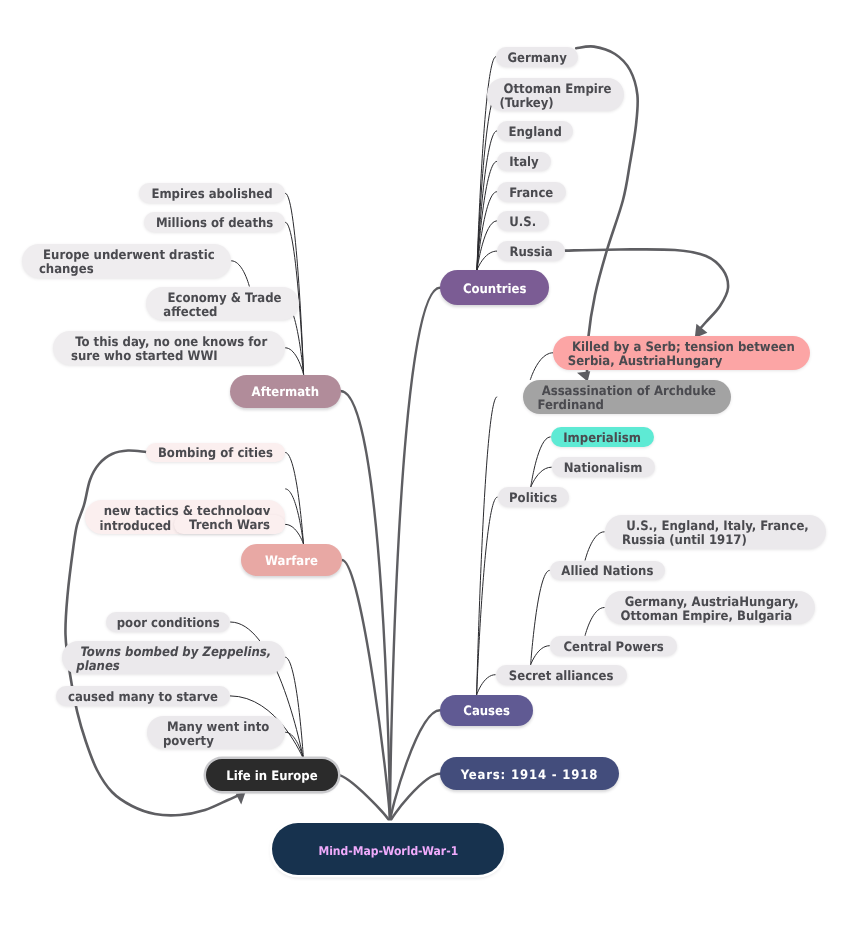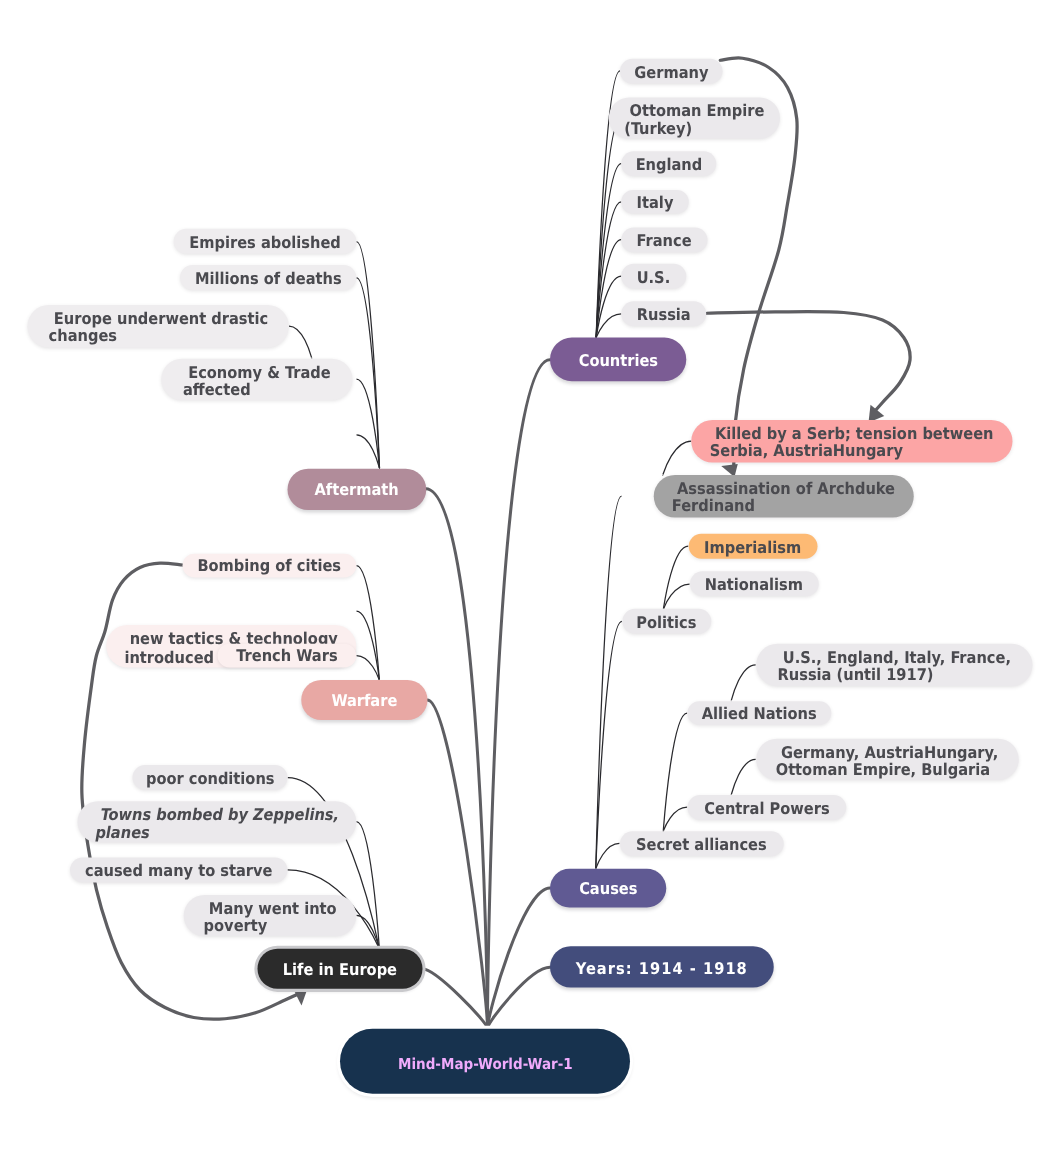--- a/index.html
+++ b/index.html
@@ -67,23 +67,27 @@
 <div class="node leaf" style="left:138.9px;top:183.4px;width:146.3px;height:19.8px;background:#efedef;">
       <span class="txt">Empires abolished</span>
     </div>
 <div class="node leaf" style="left:144.1px;top:212.4px;width:141.1px;height:19.8px;background:#efedef;">
       <span class="txt">Millions of deaths</span>
     </div>
 <div class="node leaf multi" style="left:22.3px;top:244.0px;width:208.9px;height:33.5px;background:#efedef;">
       <span class="txt">Europe underwent drastic
 changes</span>
     </div>
-<div class="node leaf multi" style="left:129px;top:286.5px;width:152.9px;height:33.5px;background:#efedef;justify-content:center;">
+<div class="node leaf multi" style="left:146px;top:286.5px;width:152.9px;height:33.5px;background:#efedef;justify-content:center;">
       <span class="txt">Economy &amp; Trade
 affected</span>
+    </div>
+<div class="node leaf multi" style="left:53.0px;top:331.0px;width:232.2px;height:33.5px;background:#efedef;">
+      <span class="txt">To this day, no one knows for
+sure who started WWI</span>
     </div>
 <div class="node leaf" style="left:145.6px;top:442.6px;width:139.6px;height:19.8px;background:#fbefef;">
       <span class="txt">Bombing of cities</span>
     </div>
 <div class="node leaf multi" style="left:84.7px;top:472.2px;width:200.5px;height:33.5px;background:#fbefef;margin-top:28px;">
       <span class="txt">new tactics &amp; technology
 introduced</span>
     </div>
 <div class="node leaf" style="left:174.0px;top:514.5px;width:111.2px;height:19.8px;background:#fbefef;">
       <span class="txt">Trench Wars</span>
@@ -125,21 +129,21 @@
       <span class="txt">Russia</span>
     </div>
 <div class="node leaf multi" style="left:553.0px;top:336.0px;width:256.6px;height:33.5px;background:#fca5a5;">
       <span class="txt">Killed by a Serb; tension between
 Serbia, AustriaHungary</span>
     </div>
 <div class="node leaf multi" style="left:523px;top:380.0px;width:207.5px;height:33.5px;background:#a3a3a3;">
       <span class="txt">Assassination of Archduke
 Ferdinand</span>
     </div>
-<div class="node leaf" style="left:550.6px;top:427.0px;width:103.0px;height:19.8px;background:#fdba74;">
+<div class="node leaf" style="left:550.6px;top:427.0px;width:103.0px;height:19.8px;background:#5eead4;">
       <span class="txt">Imperialism</span>
     </div>
 <div class="node leaf" style="left:551.6px;top:457.3px;width:103.0px;height:19.8px;background:#ebe9ec;">
       <span class="txt">Nationalism</span>
     </div>
 <div class="node leaf" style="left:497.5px;top:487.2px;width:71.2px;height:19.8px;background:#ebe9ec;">
       <span class="txt">Politics</span>
     </div>
 <div class="node leaf multi" style="left:604.5px;top:515.0px;width:221.8px;height:33.5px;background:#ebe9ec;">
       <span class="txt">U.S., England, Italy, France,

